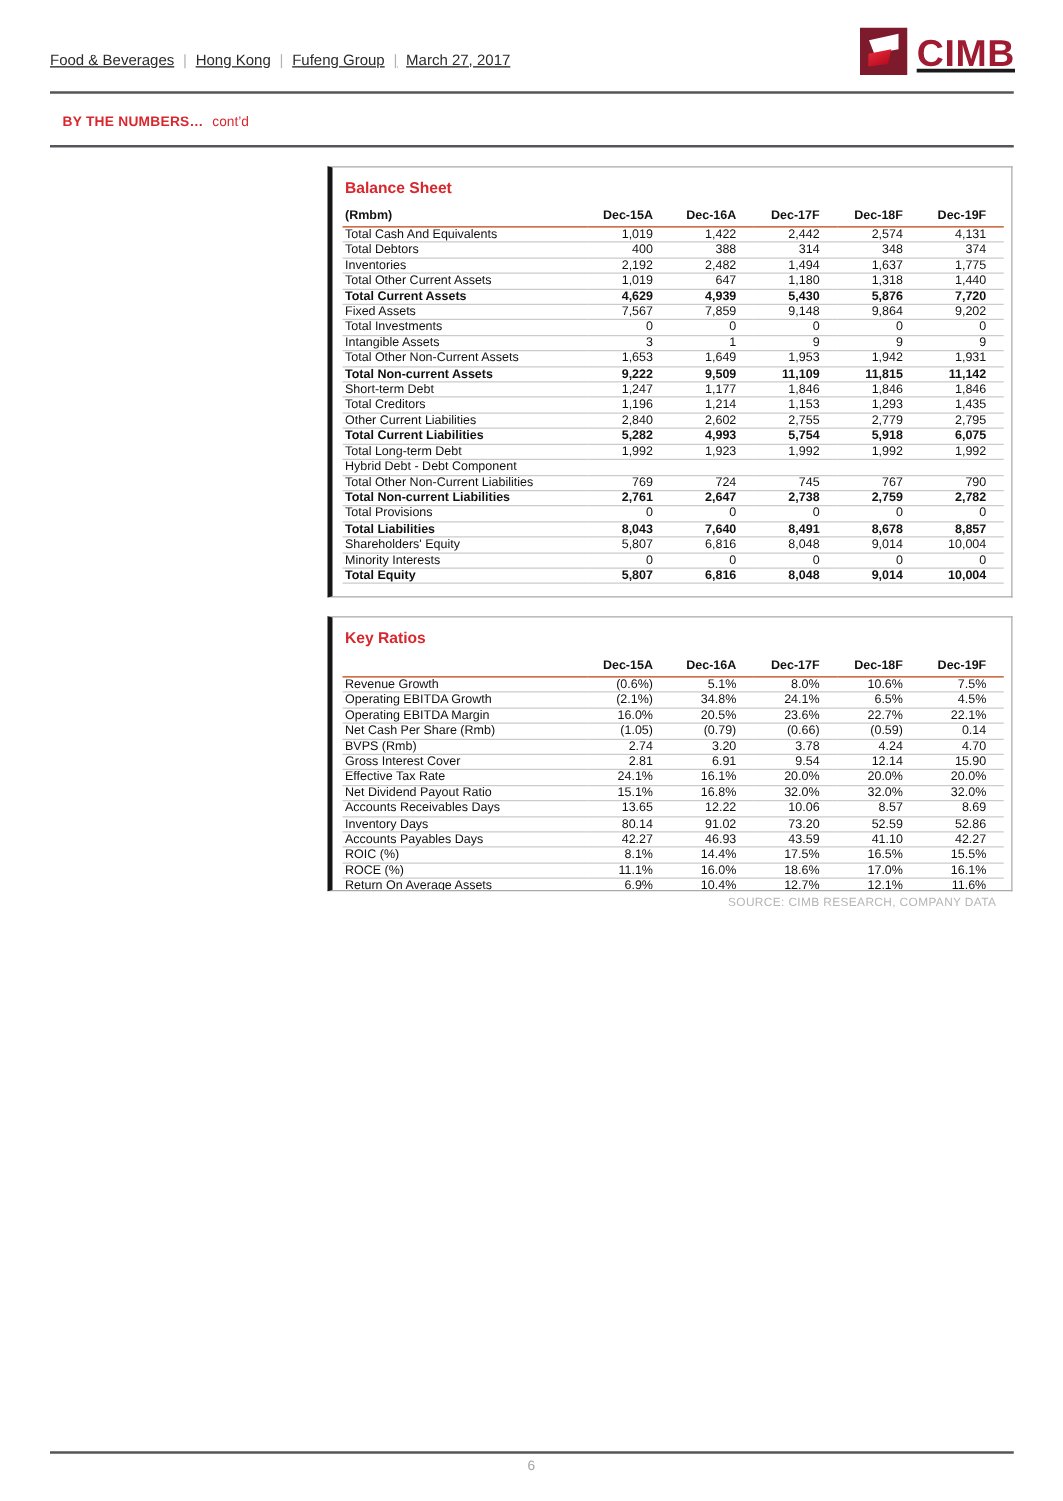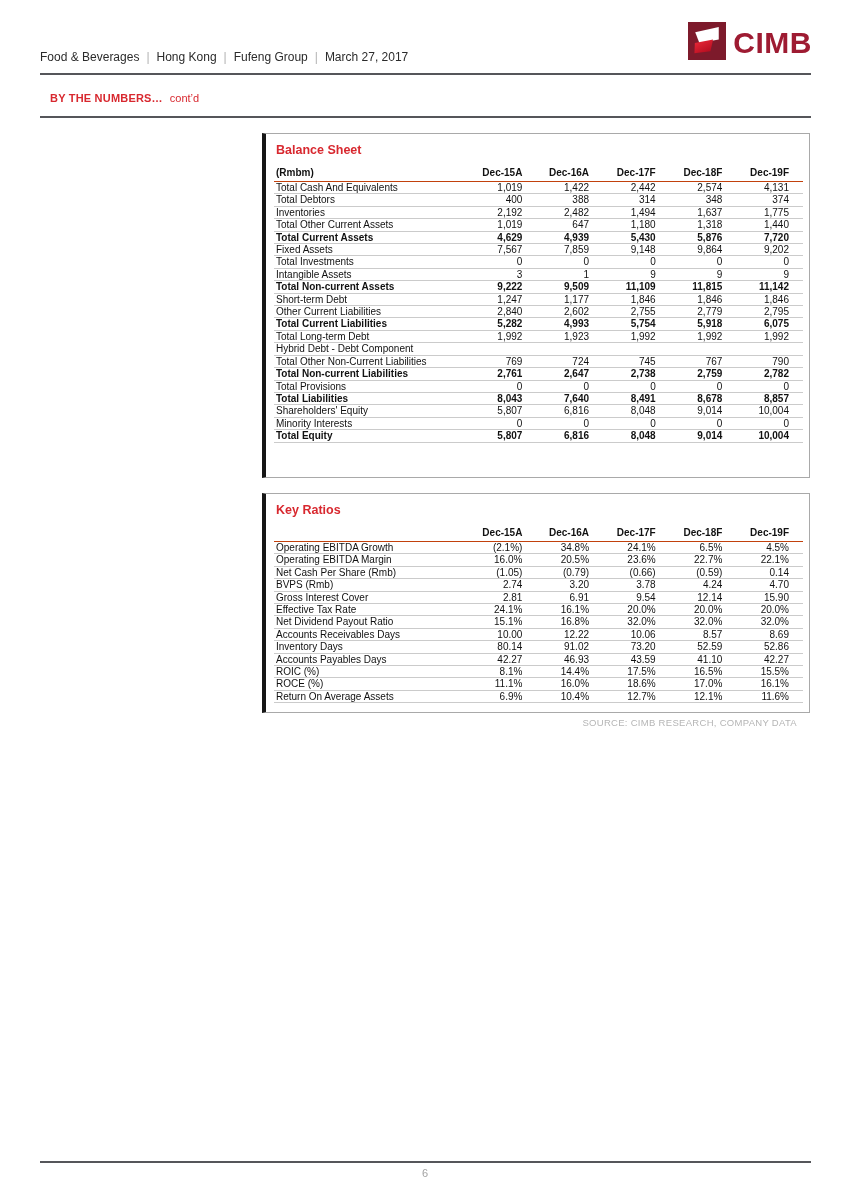--- a/index.html
+++ b/index.html
@@ -4,21 +4,21 @@
 <style>
   html,body { margin:0; padding:0; background:#e9e9e9; }
   .page {
     position:relative; width:850px; height:1201px; margin:0 auto;
     background:#ffffff; font-family:"Liberation Sans", sans-serif; color:#1a1a1a;
     overflow:hidden;
   }
   
   .header-strip {
     position:absolute; top:22px; left:40px; right:38px;
-    display:flex; justify-content:space-between; align-items:flex-end;
+    display:flex; justify-content:space-between; align-items:center;text-decoration:underline;
   }
   .header-meta { font-size:12px; color:#2b2b2b; padding-top:8px; white-space:nowrap; }
   .header-sep { color:#b3b3b3; padding:0 7px; }
   .logo { display:flex; align-items:center; gap:7px; }
   .logo-word { font-size:30px; font-weight:bold; color:#9E1B32; letter-spacing:0.5px; line-height:38px; }
   
   .rule { position:absolute; left:40px; width:771px; height:2px; background:#55565a; }
   .rule-1 { top:73px; }
   .rule-2 { top:116px; }
   .rule-footer { top:1161px; }
@@ -174,37 +174,53 @@
               <td>0</td>
             </tr>
             <tr>
               <td class="lbl">Intangible Assets</td>
               <td>3</td>
               <td>1</td>
               <td>9</td>
               <td>9</td>
               <td>9</td>
             </tr>
+            <tr>
+              <td class="lbl">Total Other Non-Current Assets</td>
+              <td>1,653</td>
+              <td>1,649</td>
+              <td>1,953</td>
+              <td>1,942</td>
+              <td>1,931</td>
+            </tr>
             <tr class="bold">
               <td class="lbl">Total Non-current Assets</td>
               <td>9,222</td>
               <td>9,509</td>
               <td>11,109</td>
               <td>11,815</td>
               <td>11,142</td>
             </tr>
             <tr>
               <td class="lbl">Short-term Debt</td>
               <td>1,247</td>
               <td>1,177</td>
               <td>1,846</td>
               <td>1,846</td>
               <td>1,846</td>
             </tr>
             <tr>
+              <td class="lbl">Total Creditors</td>
+              <td>1,196</td>
+              <td>1,214</td>
+              <td>1,153</td>
+              <td>1,293</td>
+              <td>1,435</td>
+            </tr>
+            <tr>
               <td class="lbl">Other Current Liabilities</td>
               <td>2,840</td>
               <td>2,602</td>
               <td>2,755</td>
               <td>2,779</td>
               <td>2,795</td>
             </tr>
             <tr class="bold">
               <td class="lbl">Total Current Liabilities</td>
               <td>5,282</td>
@@ -307,20 +323,28 @@
               <th class="lbl">&nbsp;</th>
               <th>Dec-15A</th>
               <th>Dec-16A</th>
               <th>Dec-17F</th>
               <th>Dec-18F</th>
               <th>Dec-19F</th>
             </tr>
           </thead>
           <tbody>
             <tr>
+              <td class="lbl">Revenue Growth</td>
+              <td>(0.6%)</td>
+              <td>5.1%</td>
+              <td>8.0%</td>
+              <td>10.6%</td>
+              <td>7.5%</td>
+            </tr>
+            <tr>
               <td class="lbl">Operating EBITDA Growth</td>
               <td>(2.1%)</td>
               <td>34.8%</td>
               <td>24.1%</td>
               <td>6.5%</td>
               <td>4.5%</td>
             </tr>
             <tr>
               <td class="lbl">Operating EBITDA Margin</td>
               <td>16.0%</td>
@@ -364,21 +388,21 @@
             <tr>
               <td class="lbl">Net Dividend Payout Ratio</td>
               <td>15.1%</td>
               <td>16.8%</td>
               <td>32.0%</td>
               <td>32.0%</td>
               <td>32.0%</td>
             </tr>
             <tr>
               <td class="lbl">Accounts Receivables Days</td>
-              <td>10.00</td>
+              <td>13.65</td>
               <td>12.22</td>
               <td>10.06</td>
               <td>8.57</td>
               <td>8.69</td>
             </tr>
             <tr>
               <td class="lbl">Inventory Days</td>
               <td>80.14</td>
               <td>91.02</td>
               <td>73.20</td>

